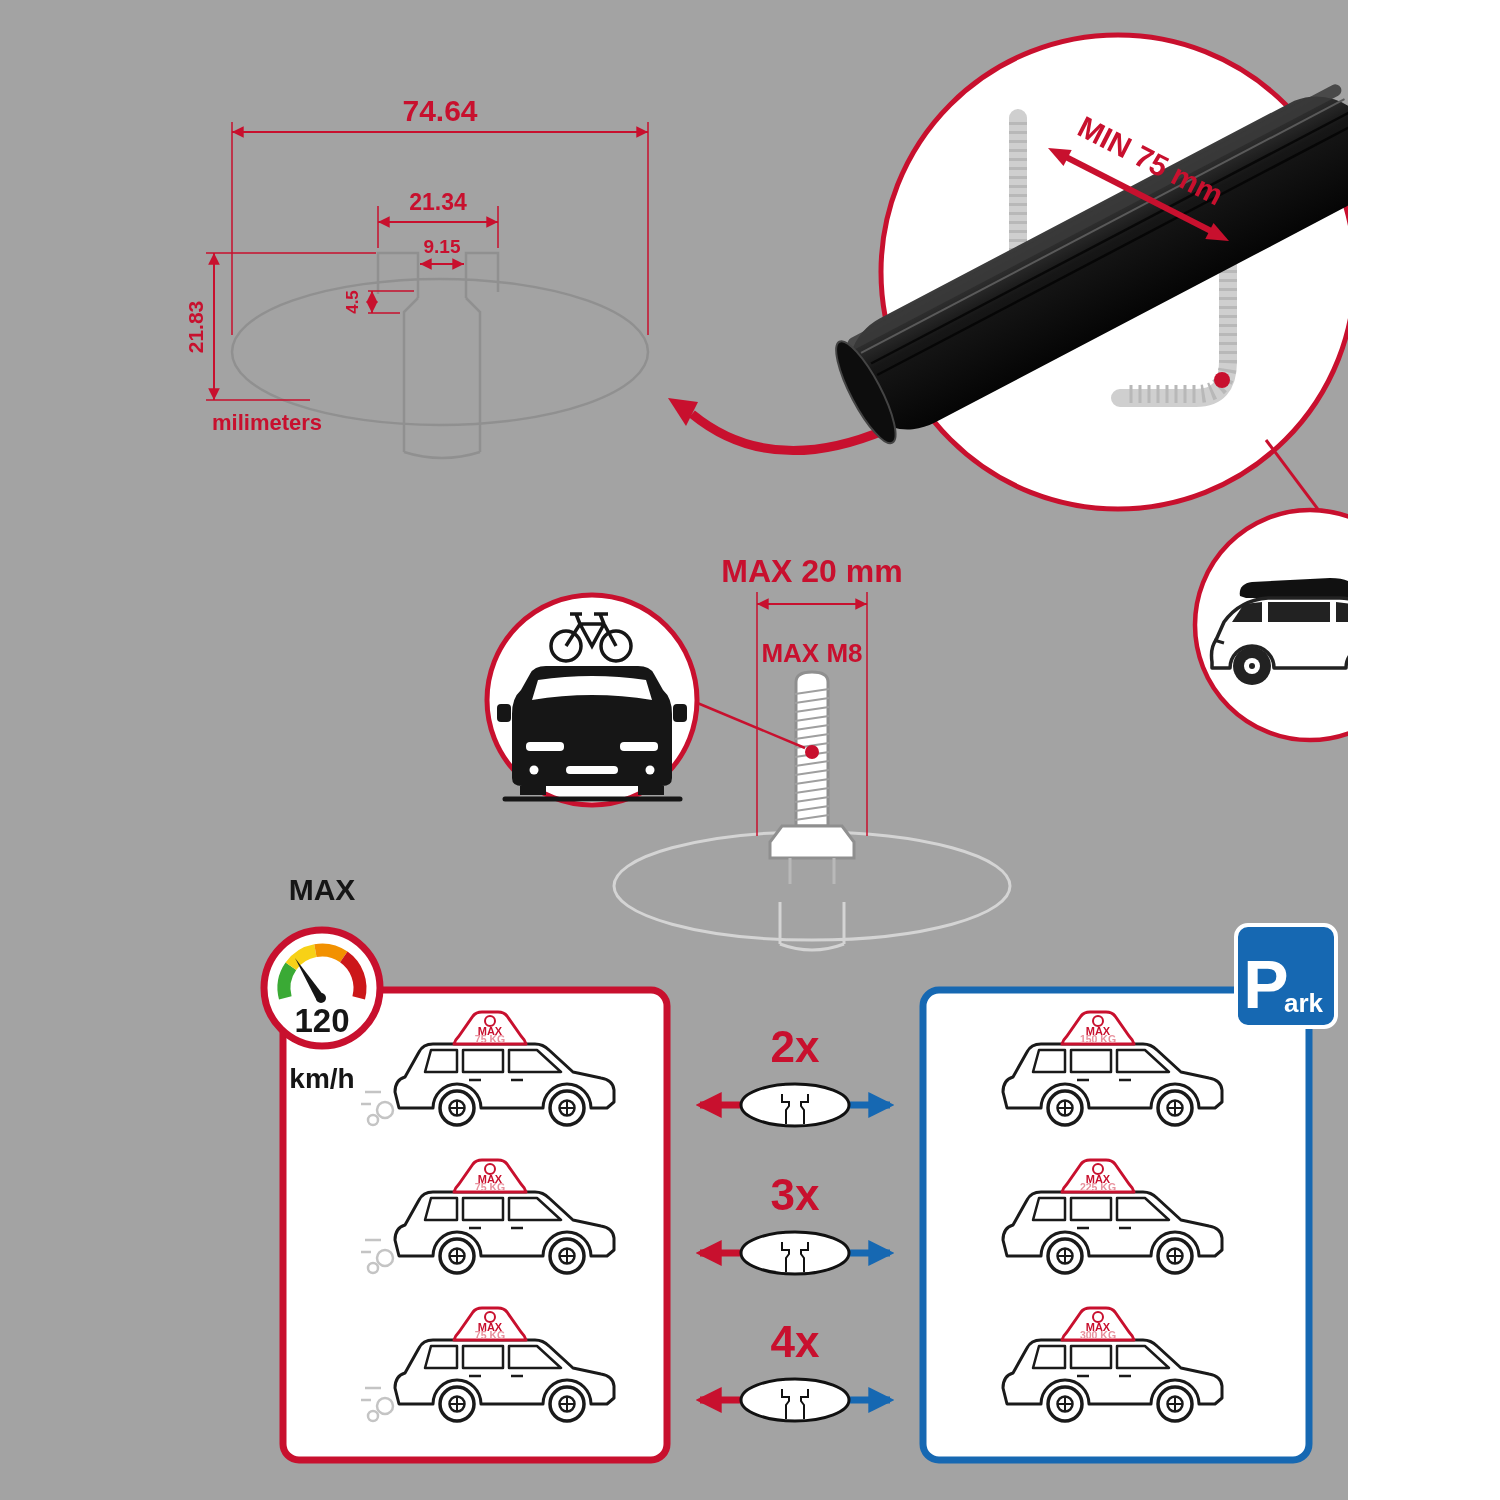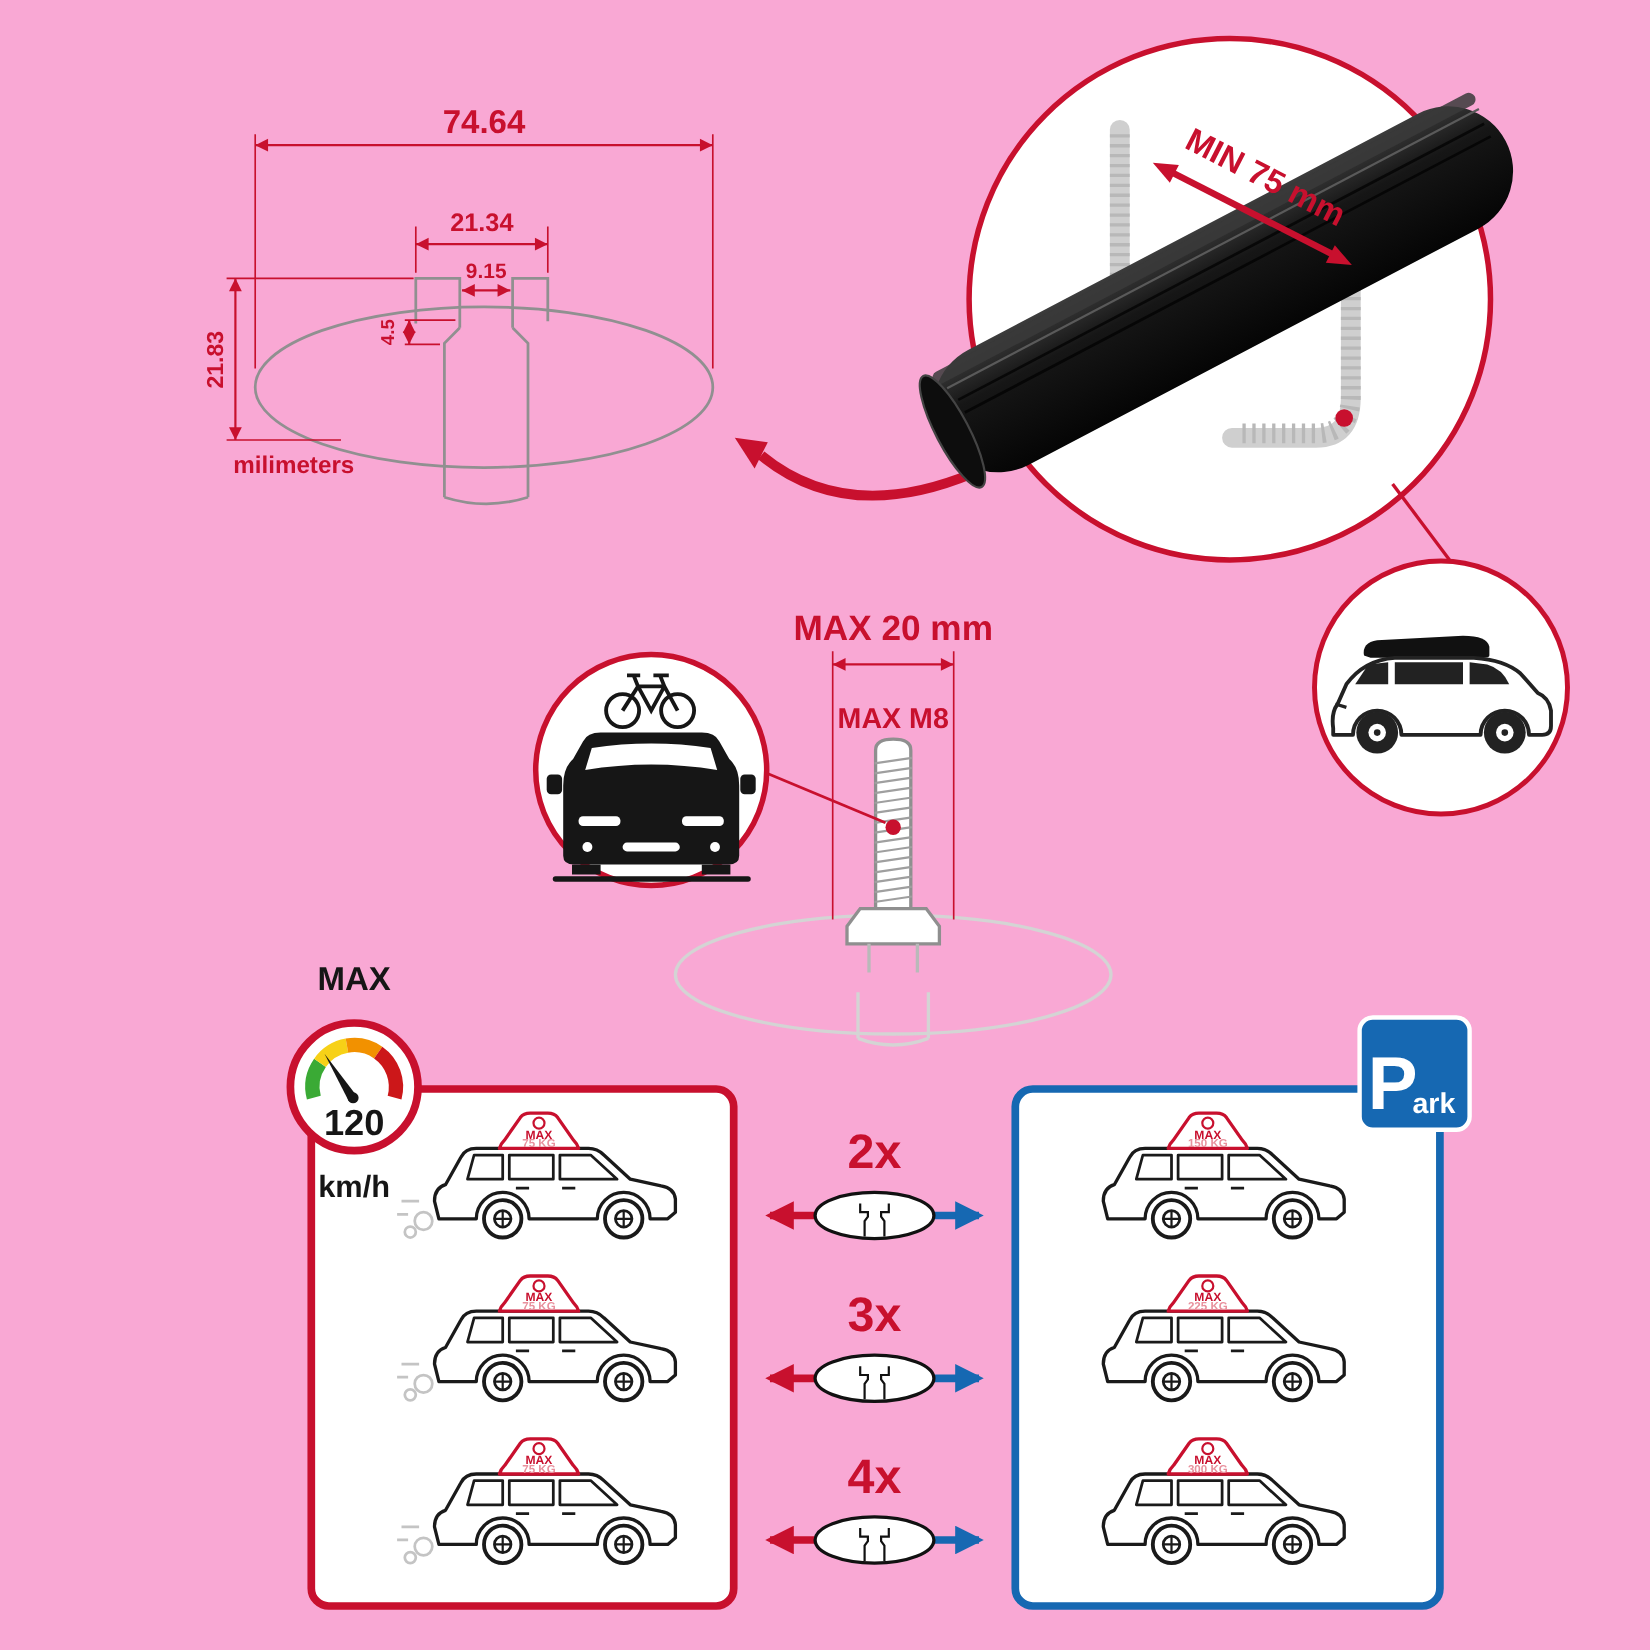--- a/index.html
+++ b/index.html
@@ -1,16 +1,16 @@
 <!DOCTYPE html>
 <html><head>
 <meta charset="utf-8">
 <style>
   html,body{margin:0;padding:0;background:#fff;}
-  .canvas{position:relative;width:1500px;height:1500px;background:#f9a8d4;overflow:hidden;}
+  .canvas{position:relative;width:1348px;height:1500px;background:#a3a3a3;overflow:hidden;}
   svg text{font-family:"Liberation Sans",sans-serif;font-weight:bold;}
   .t-red{fill:#c8102e;}
   .t-pink{fill:#e8919d;}
   .t-black{fill:#161616;}
   .t-white{fill:#ffffff;}
   .dimline{stroke:#c8102e;stroke-width:2;fill:none;}
   .extline{stroke:#c8102e;stroke-width:1.5;fill:none;}
   .profile{stroke:#909090;stroke-width:2.5;fill:none;}
   .ghost{stroke:#d4d4d4;stroke-width:3;fill:none;}
   .boltline{stroke:#8f8f8f;stroke-width:3;fill:#ffffff;}

